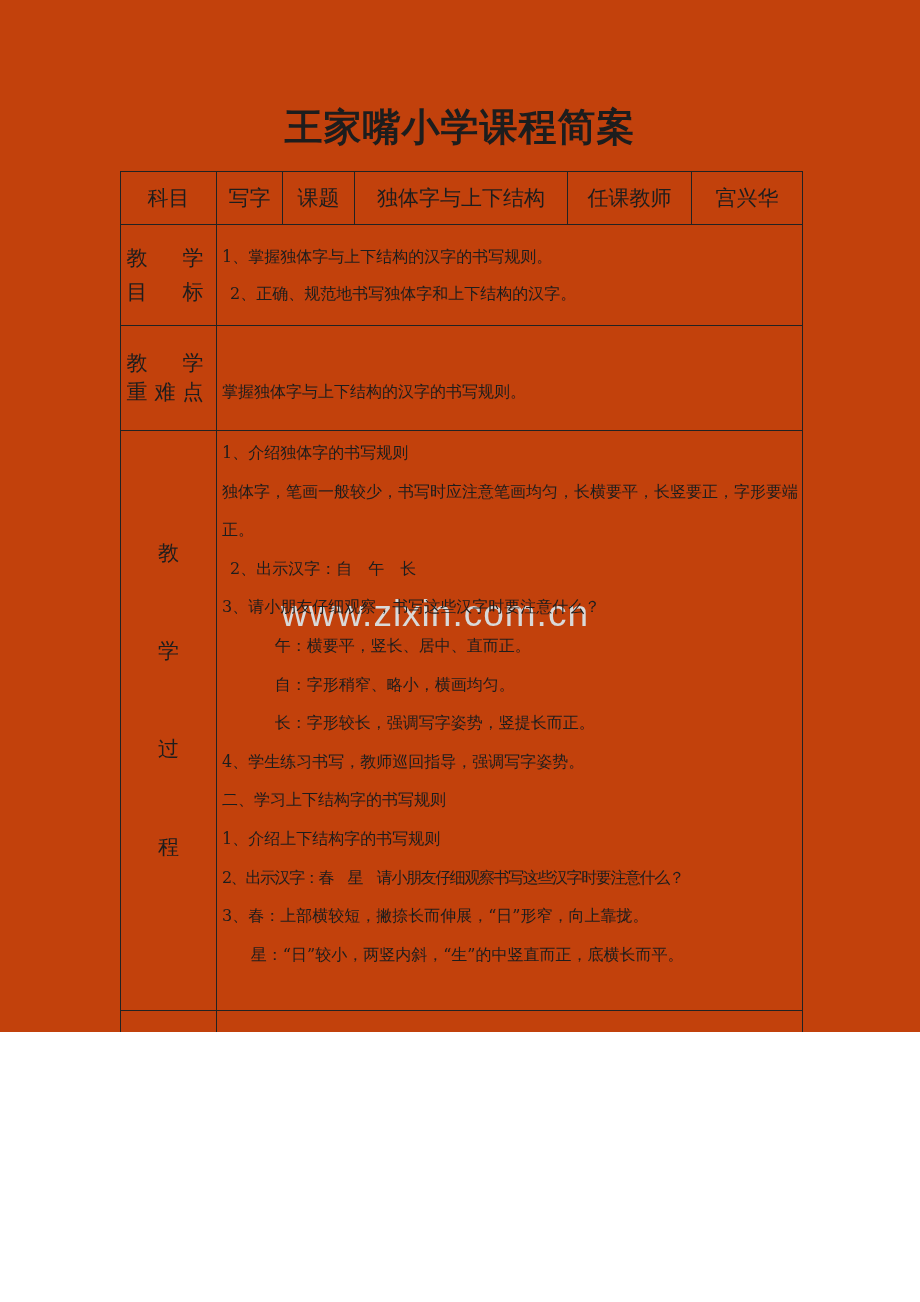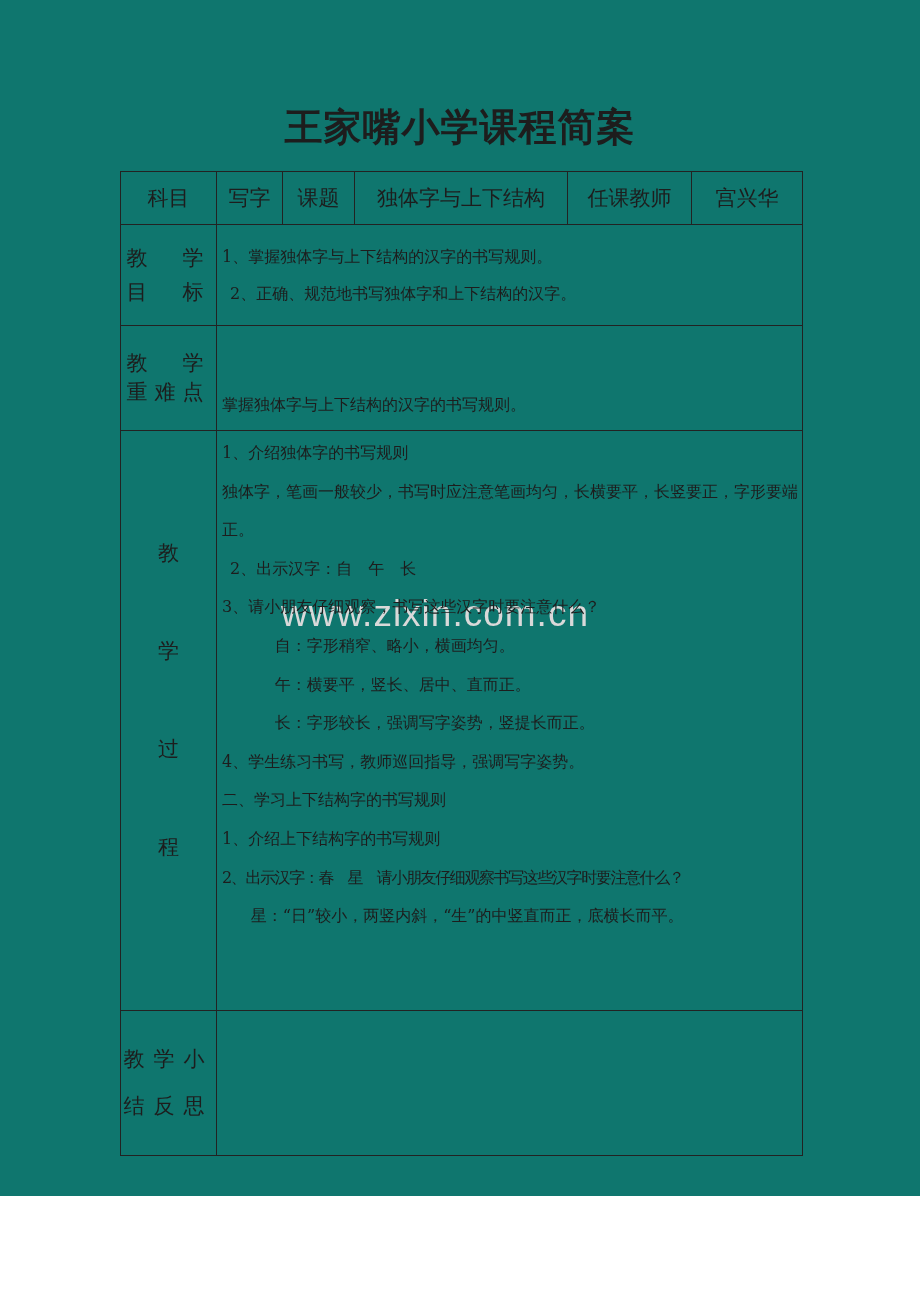--- a/index.html
+++ b/index.html
@@ -2,21 +2,21 @@
 <html><head>
 <meta charset="utf-8">
 <style>
   html,body { margin:0; padding:0; }
   body {
     width:920px; height:1302px;
     background:#ffffff;
     font-family:"DejaVu Serif","Liberation Serif",serif;
     color:#1d1d1d;
   }
-  .page { position:relative; width:920px; height:1196px; overflow:hidden; background:#0f766e; }
+  .page { position:relative; width:920px; height:1032px; overflow:hidden; background:#c2410c; }
 
   .title {
     position:absolute; top:102px; left:0; width:100%;
     margin:0; text-align:center;
     font-size:38px; font-weight:bold; letter-spacing:1px;
     z-index:2;
   }
 
   .watermark {
     position:absolute; left:281px; top:593px;
@@ -48,21 +48,21 @@
   .label-cell { width:96px; align-items:center; font-size:21px; text-align:center; }
   .content-cell { flex:1; font-size:16px; }
   .lline { white-space:nowrap; }
 
   .row-obj { height:100px; }
   .row-obj .label-cell .lline { line-height:34px; letter-spacing:7px; }
   .row-obj .content-cell { padding-left:5px; line-height:37px; justify-content:center; }
 
   .row-key { height:104px; }
   .row-key .label-cell .lline { line-height:29px; letter-spacing:7px; }
-  .row-key .content-cell { padding-left:5px; justify-content:center; padding-top:54px; line-height:24px;font-family:Liberation Serif, serif; }
+  .row-key .content-cell { padding-left:5px; justify-content:flex-start; padding-top:54px; line-height:24px;font-family:Liberation Serif, serif; }
 
   .row-proc { height:579px; }
   .row-proc .label-cell { justify-content:center; gap:77px; padding-bottom:40px; }
   .row-proc .label-cell .lline { line-height:21px; }
   .row-proc .content-cell {
     justify-content:flex-start;
     padding:3px 4px 0 5px; line-height:38.6px;
   }
   .pline { white-space:nowrap; }
   .pline.wrap { white-space:normal; }
@@ -118,27 +118,28 @@
           <div class="lline">教</div>
           <div class="lline">学</div>
           <div class="lline">过</div>
           <div class="lline">程</div>
         </div>
       <div class="cell content-cell">
           <div class="pline">1、介绍独体字的书写规则</div>
           <div class="pline wrap">独体字，笔画一般较少，书写时应注意笔画均匀，长横要平，长竖要正，字形要端正。</div>
           <div class="pline" style="text-indent: 0.5em;">2、出示汉字：自　午　长</div>
           <div class="pline">3、请小朋友仔细观察，书写这些汉字时要注意什么？</div>
+          <div class="pline" style="text-indent: 3.3em;">午：横要平，竖长、居中、直而正。</div>
           <div class="pline" style="text-indent: 3.3em;">自：字形稍窄、略小，横画均匀。</div>
-          <div class="pline" style="text-indent: 3.3em;">午：横要平，竖长、居中、直而正。</div>
           <div class="pline" style="text-indent: 3.3em;">长：字形较长，强调写字姿势，竖提长而正。</div>
           <div class="pline">4、学生练习书写，教师巡回指导，强调写字姿势。</div>
           <div class="pline">二、学习上下结构字的书写规则</div>
           <div class="pline">1、介绍上下结构字的书写规则</div>
           <div class="pline tight">2、出示汉字：春　星　请小朋友仔细观察书写这些汉字时要注意什么？</div>
+          <div class="pline">3、春：上部横较短，撇捺长而伸展，“日”形窄，向上靠拢。</div>
           <div class="pline" style="text-indent: 1.8em;">星：“日”较小，两竖内斜，“生”的中竖直而正，底横长而平。</div>
         </div>
     </div>
 
     <div class="trow row-sum">
       <div class="cell label-cell">
           <div class="lline">教学小</div>
           <div class="lline">结反思</div>
         </div>
       <div class="cell content-cell">

